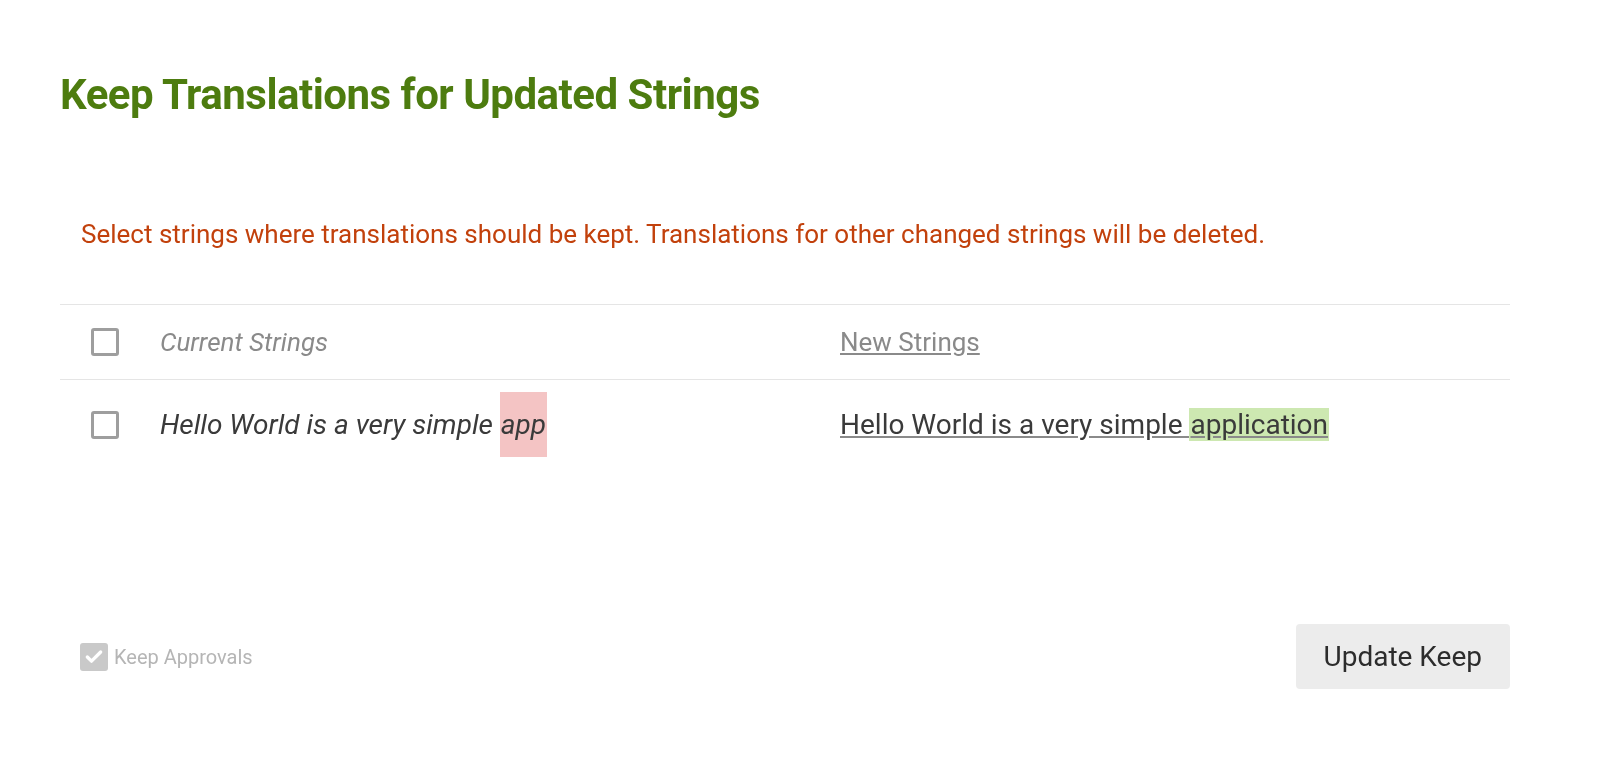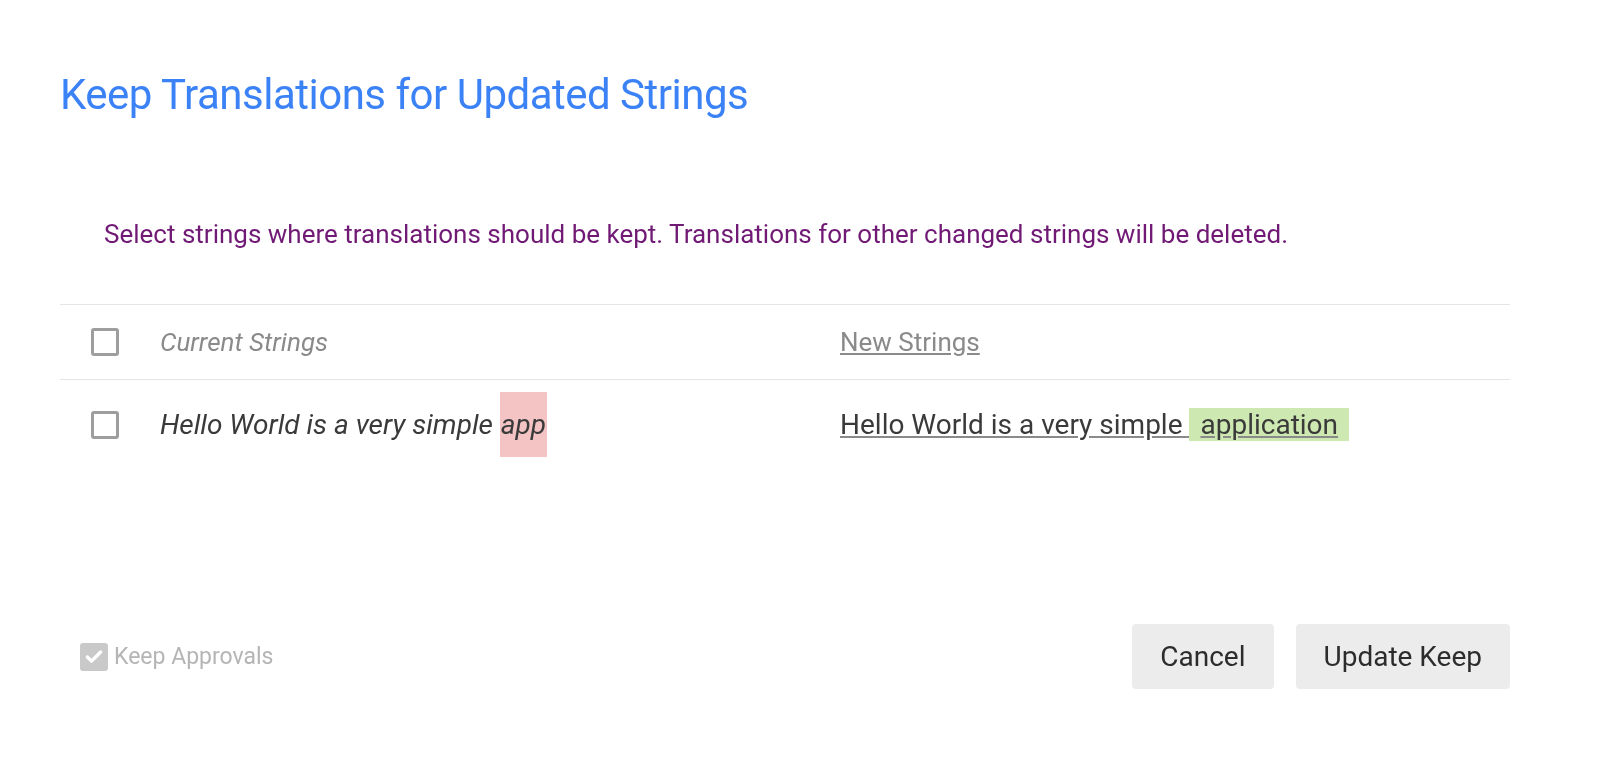--- a/index.html
+++ b/index.html
@@ -16,29 +16,29 @@
       overflow: hidden;
     }
     .container {
       padding: 70px 60px 40px 60px;
       display: flex;
       flex-direction: column;
       height: 100%;
     }
     .title {
       font-size: 42px;
-      font-weight: 400;
-      color: #3b82f6;
+      font-weight: 700;
+      color: #4d7c0f;
       letter-spacing: -0.5px;
       margin-bottom: 100px;
     }
     .description {
       font-size: 26px;
-      color: #701a75;
-      margin-left: 44px;
+      color: #c2410c;
+      margin-left: 21px;
       margin-bottom: 55px;
     }
     .table-area {
       margin-right: 30px;
     }
     .table-header {
       display: flex;
       align-items: center;
       border-top: 1px solid #e5e5e5;
       border-bottom: 1px solid #e5e5e5;
@@ -83,32 +83,32 @@
       font-size: 28px;
       color: #3a3a3a;
       font-weight: 400;
     }
     .diff-del {
       background: #f4c4c4;
       padding: 16px 1px;
     }
     .diff-add {
       background: #cde8b1;
-      padding: 0 11px;
+      padding: 0 1px;
     }
     .footer {
       margin-top: auto;
       display: flex;
       align-items: center;
       padding: 0 0 50px 20px;
     }
     .keep-approvals {
       display: flex;
       align-items: center;
-      font-size: 23px;
+      font-size: 20px;
       color: #b5b5b5;
     }
     .keep-approvals-checkbox {
       width: 28px;
       height: 28px;
       border-radius: 3px;
       background: #c9c9c9;
       display: inline-flex;
       align-items: center;
       justify-content: center;
@@ -168,17 +168,16 @@
   <div class="footer">
     <div class="keep-approvals">
       <span class="keep-approvals-checkbox">
         <svg viewBox="0 0 24 24" fill="none" stroke="#ffffff" stroke-width="4" stroke-linecap="round" stroke-linejoin="round">
           <polyline points="20 6 9 17 4 12"></polyline>
         </svg>
       </span>
       <span>Keep Approvals</span>
     </div>
     <div class="footer-buttons">
-      <button class="btn">Cancel</button>
       <button class="btn">Update Keep</button>
     </div>
   </div>
 </div>
 
 </body></html>

